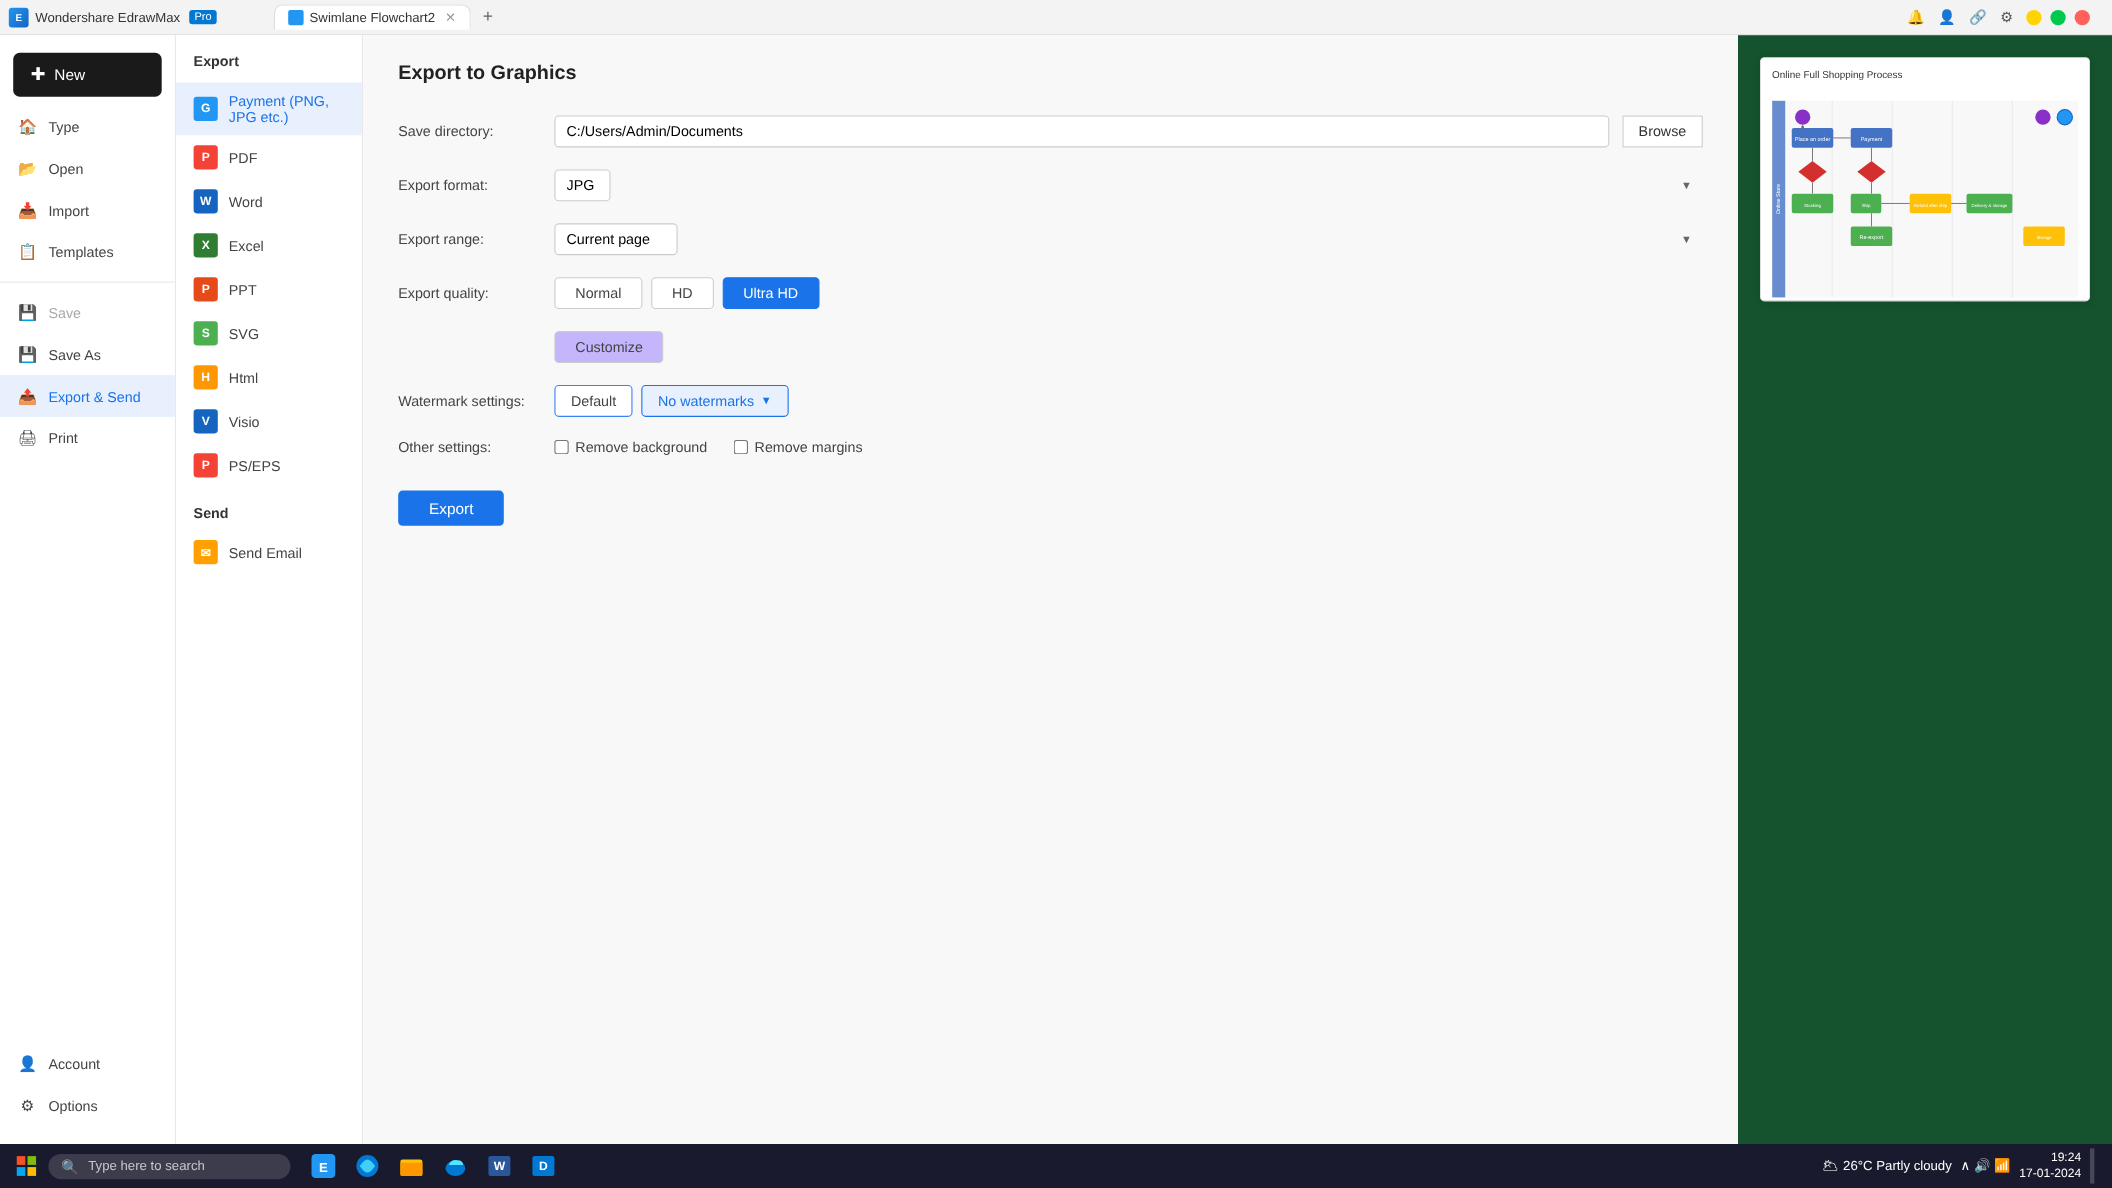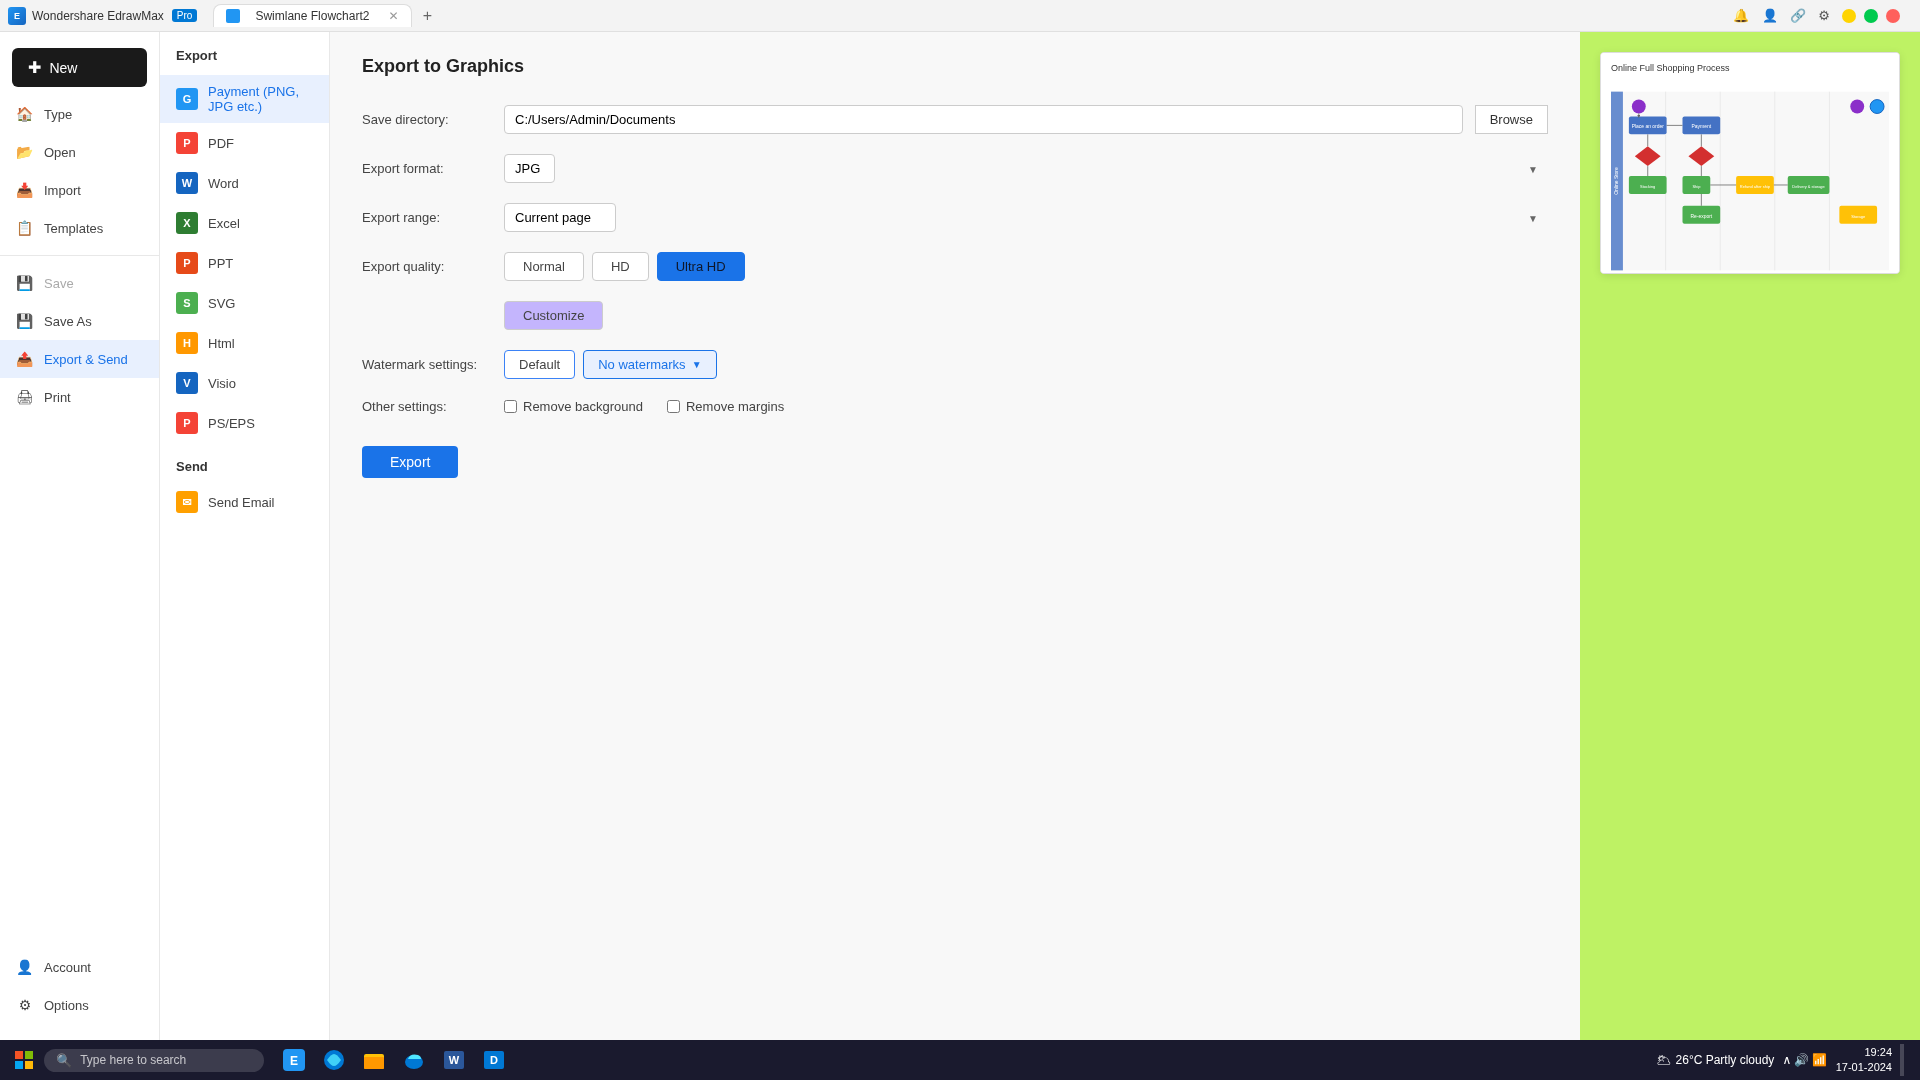--- a/index.html
+++ b/index.html
@@ -31,29 +31,30 @@
     }
     .titlebar-tabs {
       display: flex;
       align-items: center;
       gap: 4px;
       margin-left: 8px;
     }
     .titlebar-tab {
       display: flex;
       align-items: flex-start;
-      gap: 15px;
+      gap: 5px;
       padding: 4px 12px;
       background: white;
       border-radius: 8px 8px 0 0;
       font-size: 12px;
       color: #333;
       border: 1px solid #ddd;
       border-bottom: none;
       cursor: pointer;
+      margin-left: 36px;
     }
     .titlebar-tab .tab-icon {
       width: 14px; height: 14px;
       background: #2196F3;
       border-radius: 2px;
     }
     .tab-plus {
       width: 24px; height: 24px;
       display: flex; align-items: center; justify-content: center;
       border-radius: 50%;
@@ -279,21 +280,21 @@
       padding: 6px 18px;
       border: 1px solid #ccc;
       border-radius: 4px;
       background: white;
       font-size: 13px;
       cursor: pointer;
       color: #444;
     }
     .quality-btn.active {
       background: #1a73e8;
-      color: #0f172a;
+      color: #ffffff;
       border-color: #1a73e8;
     }
 
     
     .customize-btn {
       padding: 6px 18px;
       border: 1px solid #ccc;
       border-radius: 4px;
       background: #c4b5fd;
       font-size: 13px;
@@ -358,21 +359,21 @@
       border: none;
       border-radius: 4px;
       font-size: 14px;
       cursor: pointer;
       font-weight: 500;
     }
 
     
     .preview-panel {
       width: 340px;
-      background: #bef264;
+      background: #14532d;
       padding: 20px;
       display: flex;
       align-items: flex-start;
       justify-content: center;
     }
     .preview-card {
       width: 300px;
       background: white;
       border: 1px solid #ddd;
       border-radius: 4px;

